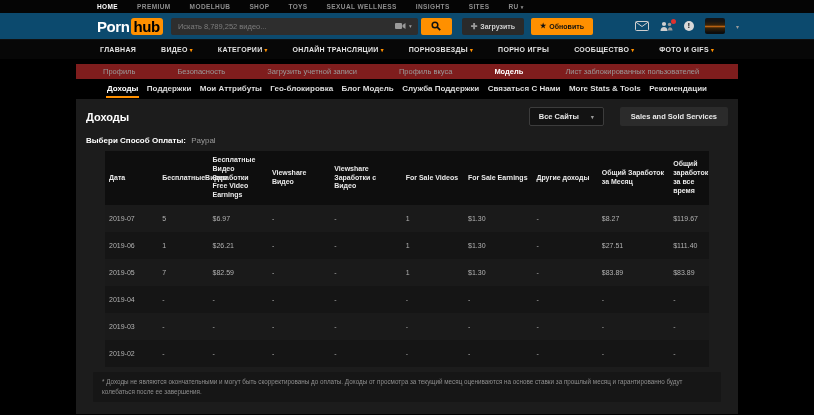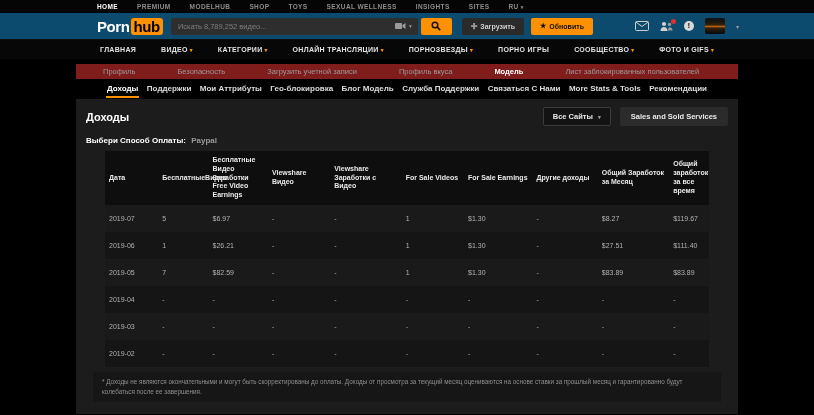--- a/index.html
+++ b/index.html
@@ -59,28 +59,28 @@
   .tab{font-size:8px;font-weight:bold;color:#dcdcdc;cursor:pointer;white-space:nowrap;
     padding:4px 1px 3px;border-bottom:2px solid transparent}
   .tab.active{color:#fff;border-bottom-color:#ff9000}
   
   .panel{width:662px;margin-left:76px;height:315px;background:#1c1c1c;
     box-sizing:border-box;padding:8px 10px;overflow:hidden}
   .title-row{display:flex;align-items:center;justify-content:space-between}
   .page-title{font-size:11px;font-weight:bold;color:#fff}
   .title-btns{display:flex;align-items:center}
   .btn-all-sites{background:#131313;border:1px solid #3c3c3c;border-radius:2px;color:#e8e8e8;
-    font-size:7.5px;font-weight:bold;padding:4px 9px;cursor:pointer;display:flex;align-items:center;gap:5px;
+    font-size:7.5px;font-weight:bold;padding:4px 9px;cursor:pointer;display:flex;align-items:center;gap:12px;
     font-family:"Liberation Sans",sans-serif}
   .btn-all-sites .caret{color:#9a9a9a;font-size:5.5px}
   .btn-sales{background:#2b2b2b;border:none;border-radius:2px;color:#e8e8e8;
-    font-size:7.5px;font-weight:bold;padding:5px 11px;margin-left:9px;cursor:pointer;
+    font-size:7.5px;font-weight:bold;padding:5px 11px;margin-left:16px;cursor:pointer;
     font-family:"Liberation Sans",sans-serif}
   .pay-method{margin-top:10px;font-size:8px;font-weight:bold;color:#fff}
-  .pay-method .val{color:#9a9a9a;font-weight:bold;margin-left:3px;cursor:pointer}
+  .pay-method .val{color:#9a9a9a;font-weight:normal;margin-left:3px;cursor:pointer}
   .payout-row{margin-top:8px;display:flex;gap:24px;font-size:8px;font-weight:bold;color:#fff;
     padding-bottom:8px;border-bottom:1px solid #2a2a2a}
   .payout-row .val{margin-left:3px}
   
   table.earn{border-collapse:collapse;table-layout:fixed;width:604px;margin:6px auto 0}
   table.earn th{font-size:7px;font-weight:bold;color:#e9e9e9;text-align:left;vertical-align:middle;
     padding:5px 4px;background:#0e0e0e;line-height:1.25;height:38px}
   table.earn th.nowrap{white-space:nowrap;overflow:visible}
   table.earn td{font-size:7px;color:#b2b2b2;padding:0 4px;height:27px;vertical-align:middle}
   table.earn tbody tr:nth-child(odd){background:#1a1a1a}

